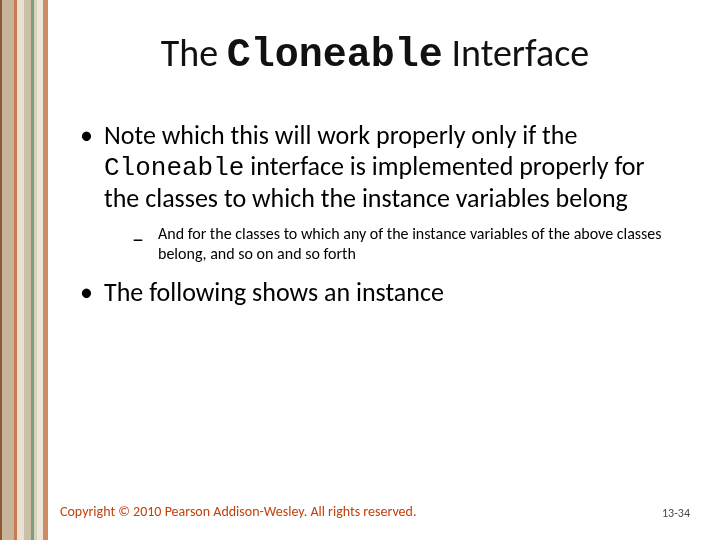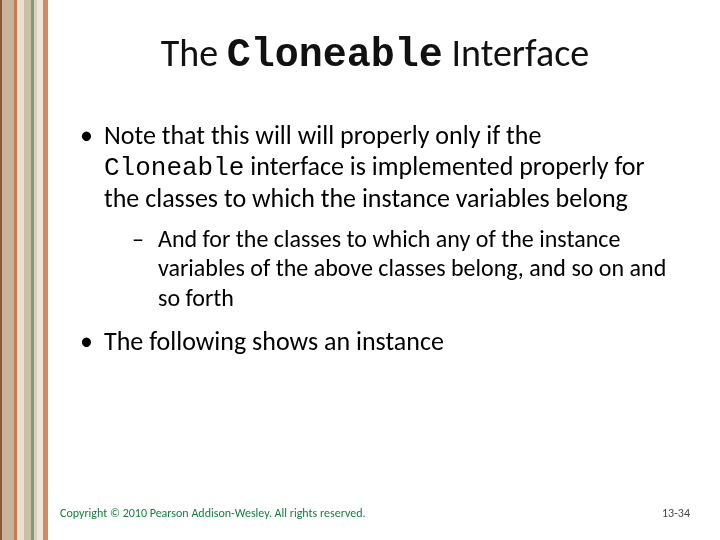--- a/index.html
+++ b/index.html
@@ -85,38 +85,38 @@
     color: #000;
   }
   ul.level2 {
     list-style: none;
     margin: 10px 0 14px 0;
     padding: 0 0 0 28px;
   }
   ul.level2 > li {
     position: relative;
     padding-left: 26px;
-    font-size: 24px;
+    font-size: 16px;
     line-height: 1.22;
   }
   ul.level2 > li::before {
     content: "–";
     position: absolute;
     left: 0;
     top: 0;
     font-size: 24px;
     color: #000;
   }
 
   .footer-left {
     position: absolute;
     left: 60px;
     bottom: 20px;
-    font-size: 12px;
-    color: #15803d;
+    font-size: 14px;
+    color: #c2410c;
   }
   .footer-right {
     position: absolute;
     right: 30px;
     bottom: 20px;
     font-size: 12px;
     color: #444;
   }
 </style>
 </head>
@@ -136,21 +136,21 @@
     <div class="band b8"></div>
   </div>
 
   <div class="title">
     <span>The </span><span class="mono">Cloneable</span><span> Interface</span>
   </div>
 
   <div class="body">
     <ul class="level1">
       <li>
-        <span>Note that this will will properly only if the </span><span class="mono">Cloneable</span><span> interface is implemented properly for the classes to which the instance variables belong</span>
+        <span>Note which this will work properly only if the </span><span class="mono">Cloneable</span><span> interface is implemented properly for the classes to which the instance variables belong</span>
         <ul class="level2">
           <li>
             <span>And for the classes to which any of the instance variables of the above classes belong, and so on and so forth</span>
           </li>
         </ul>
       </li>
       <li>
         <span>The following shows an instance</span>
       </li>
     </ul>

